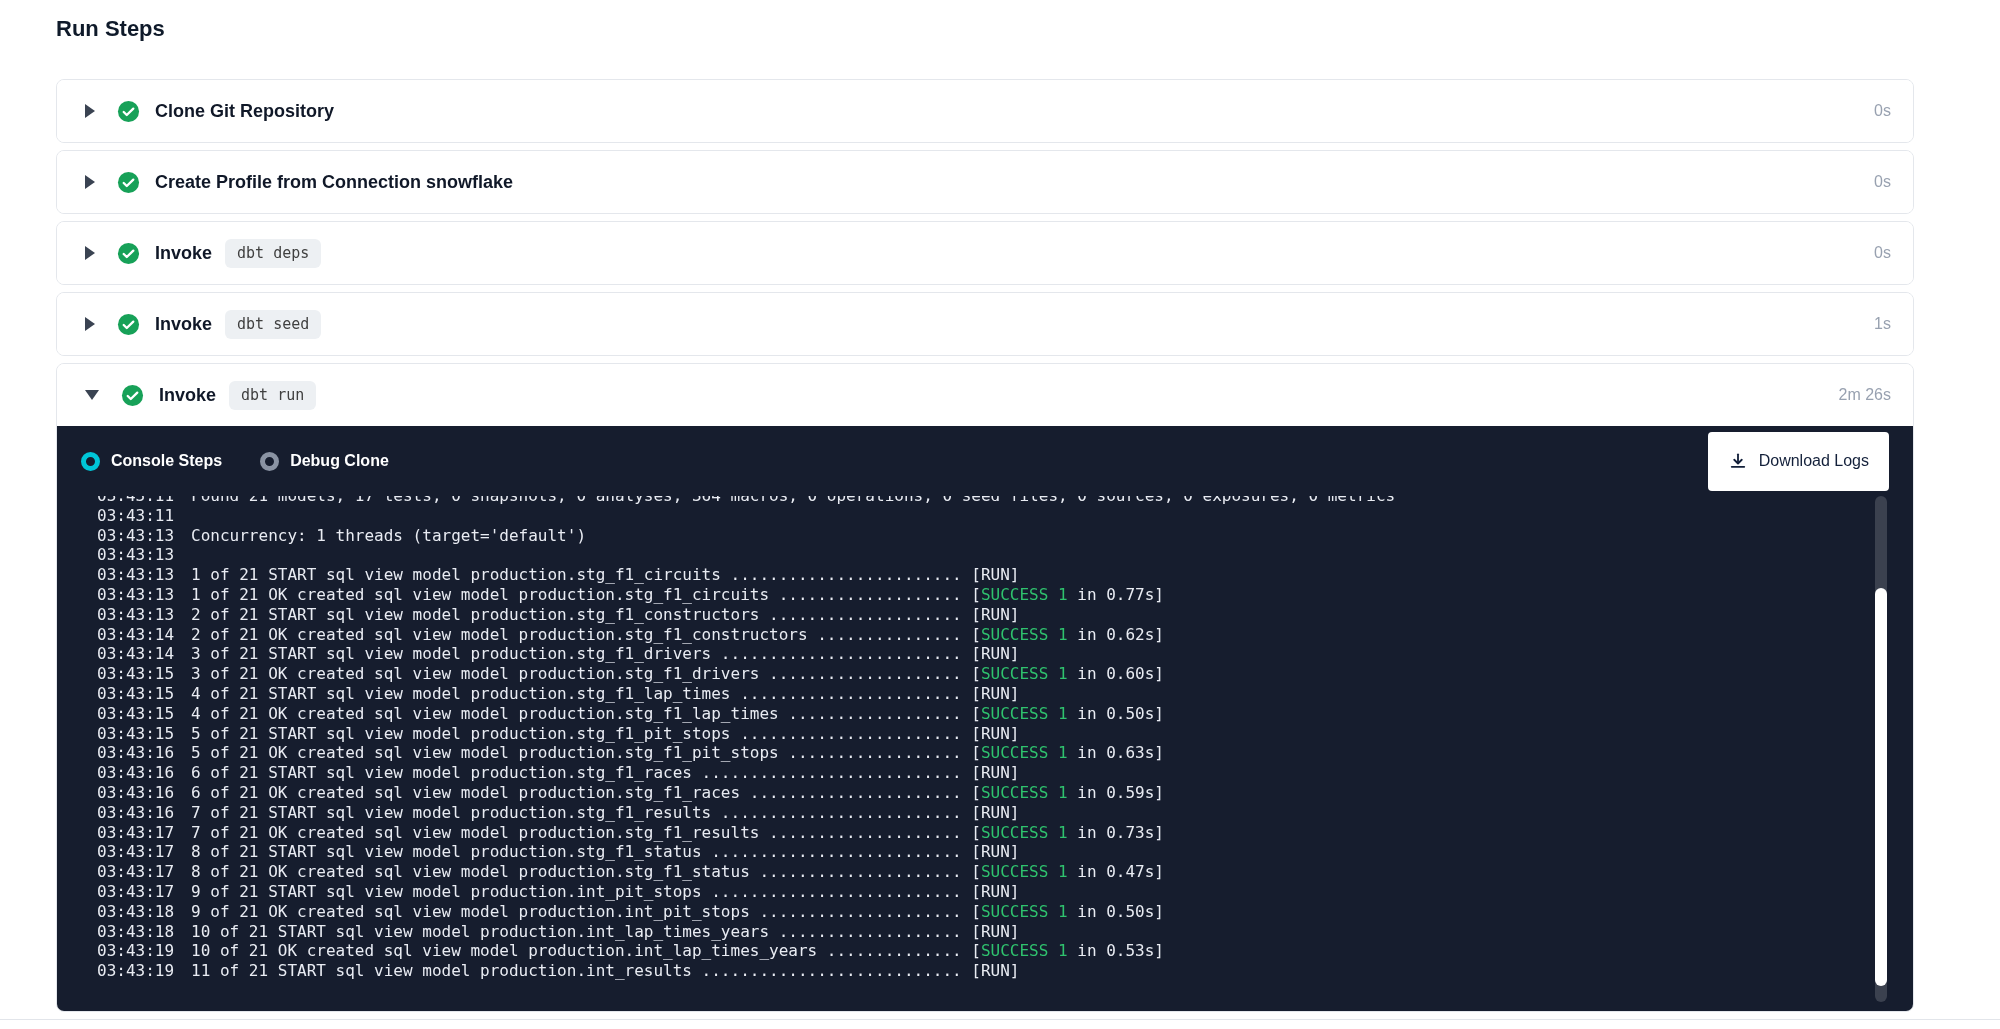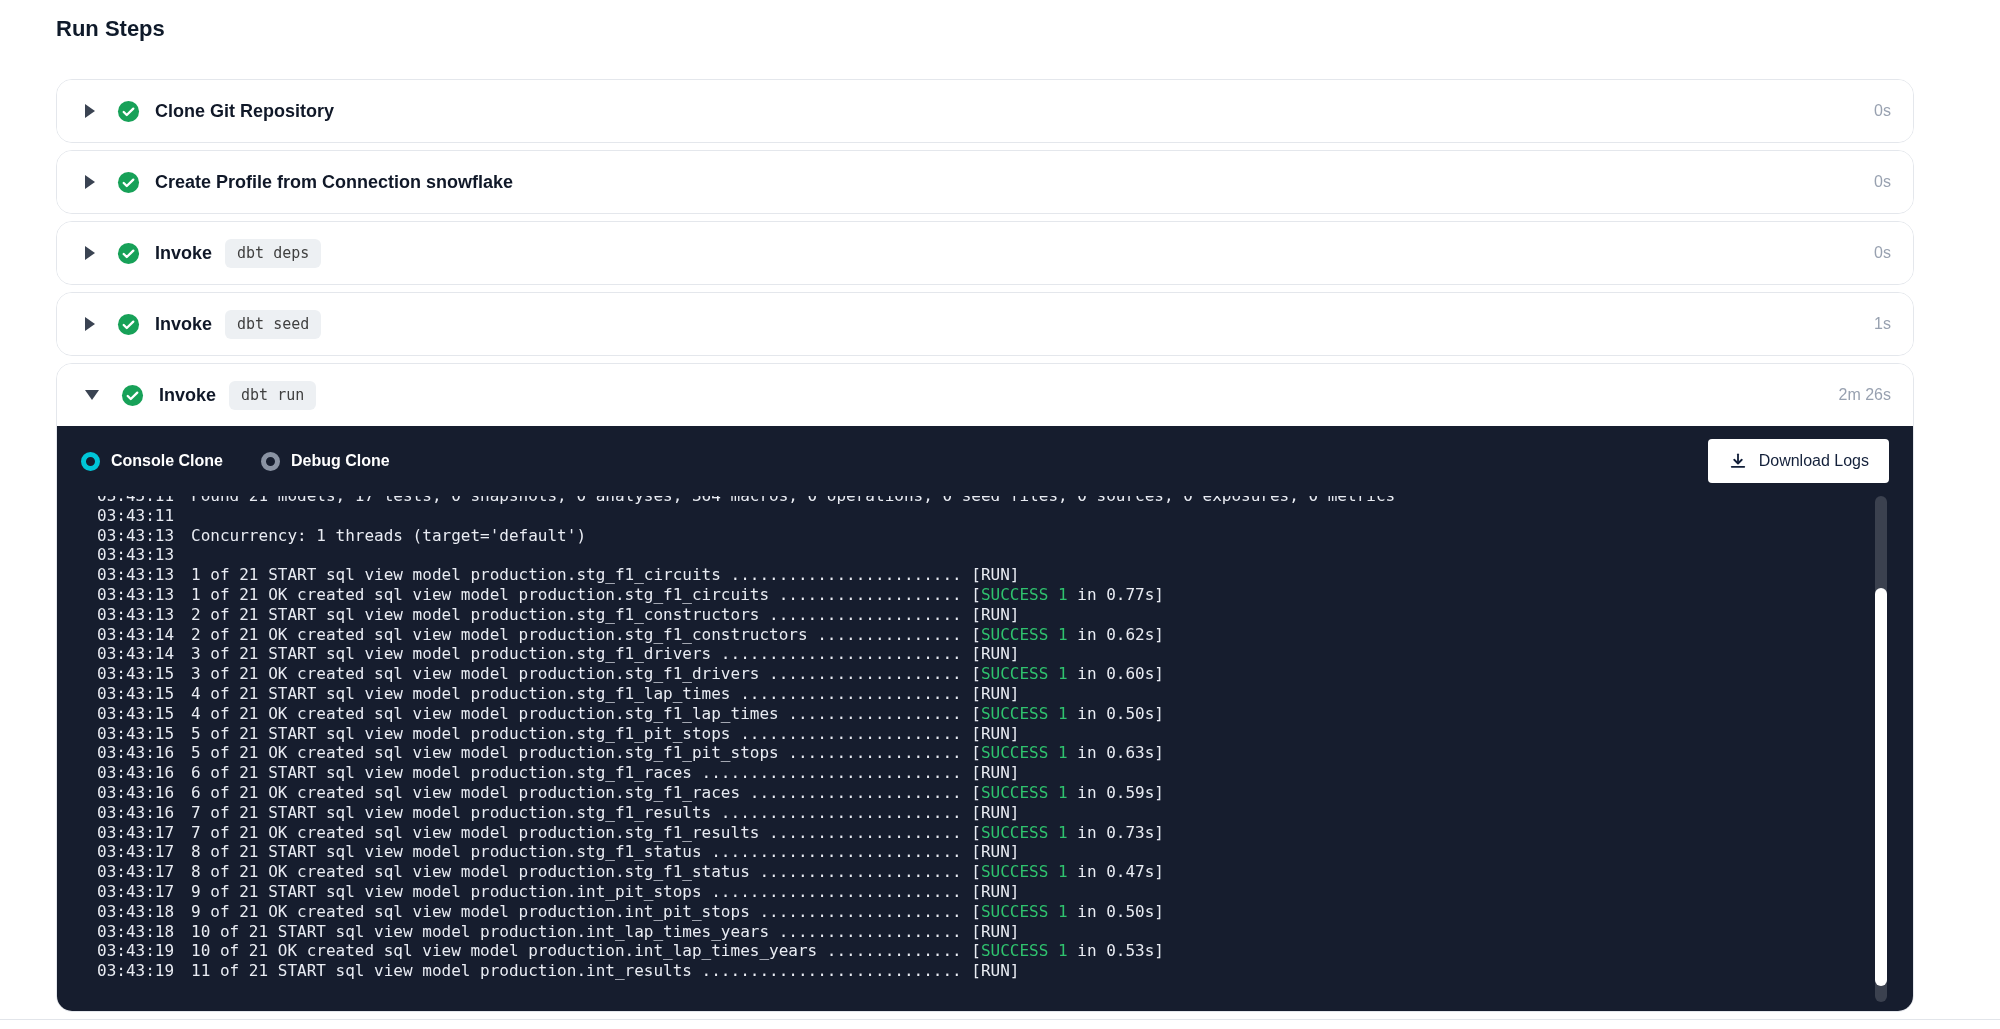--- a/index.html
+++ b/index.html
@@ -11,21 +11,21 @@
   }
   .page-title {
     position:absolute; left:56px; top:16px;
     font-size:22px; font-weight:700; color:#0f1a2a; margin:0;
   }
   .steps {
     position:absolute; left:56px; top:79px; width:1858px;
     display:flex; flex-direction:column; gap:7px;
   }
   .step-card {
-    border:1px solid #e4e7ec; border-radius:16px; background:#ffffff;
+    border:1px solid #e4e7ec; border-radius:8px; background:#ffffff;
     overflow:hidden;
   }
   .step-row {
     height:62px; display:flex; align-items:center;
     padding:0 22px 0 28px; cursor:pointer; background:#ffffff;
   }
   .chev { display:inline-block; flex:0 0 auto; }
   .chev-right {
     width:0; height:0;
     border-left:10px solid #3a4352;
@@ -52,21 +52,21 @@
   .console-header { height:70px; display:flex; align-items:center; }
   .radio-opt { display:flex; align-items:center; gap:11px; margin-right:38px; cursor:pointer; }
   .radio {
     width:19px; height:19px; border-radius:50%; box-sizing:border-box; flex:0 0 auto;
   }
   .radio-on  { border:5px solid var(--accent-teal); }
   .radio-off { border:5px solid #8a93a3; }
   .radio-label { color:#ffffff; font-weight:700; font-size:16px; }
   .download-btn {
     margin-left:auto; background:#ffffff; color:#13203a;
-    border:none; border-radius:4px; height:44px; padding:0 20px;
+    border:none; border-radius:4px; height:59px; padding:0 20px;
     font-family:"Liberation Sans", sans-serif; font-size:16px; font-weight:500;
     display:flex; align-items:center; gap:11px; cursor:pointer;
   }
   .log-viewport {
     position:relative; height:508px; overflow:hidden; padding-left:16px;
   }
   .log-content {
     margin-top:-10px;
     font-family:"DejaVu Sans Mono", monospace;
     font-size:16px; line-height:19.8px;
@@ -164,21 +164,21 @@
       </span>
       <span class="step-label">Invoke</span>
       <code class="cmd">dbt run</code>
       <span class="duration">2m 26s</span>
     </div>
 
     <div class="console">
       <div class="console-header">
         <div class="radio-opt">
           <span class="radio radio-on"></span>
-          <span class="radio-label">Console Clone</span>
+          <span class="radio-label">Console Steps</span>
         </div>
         <div class="radio-opt">
           <span class="radio radio-off"></span>
           <span class="radio-label">Debug Clone</span>
         </div>
         <button class="download-btn">
           <span style="display:flex;align-items:center;">
             <svg viewBox="0 0 24 24" width="20" height="20" fill="none" stroke="#13203a" stroke-width="2.2" stroke-linecap="round" stroke-linejoin="round">
                 <path d="M12 4v10"></path>
                 <path d="M7.5 10.5L12 15l4.5-4.5"></path>

